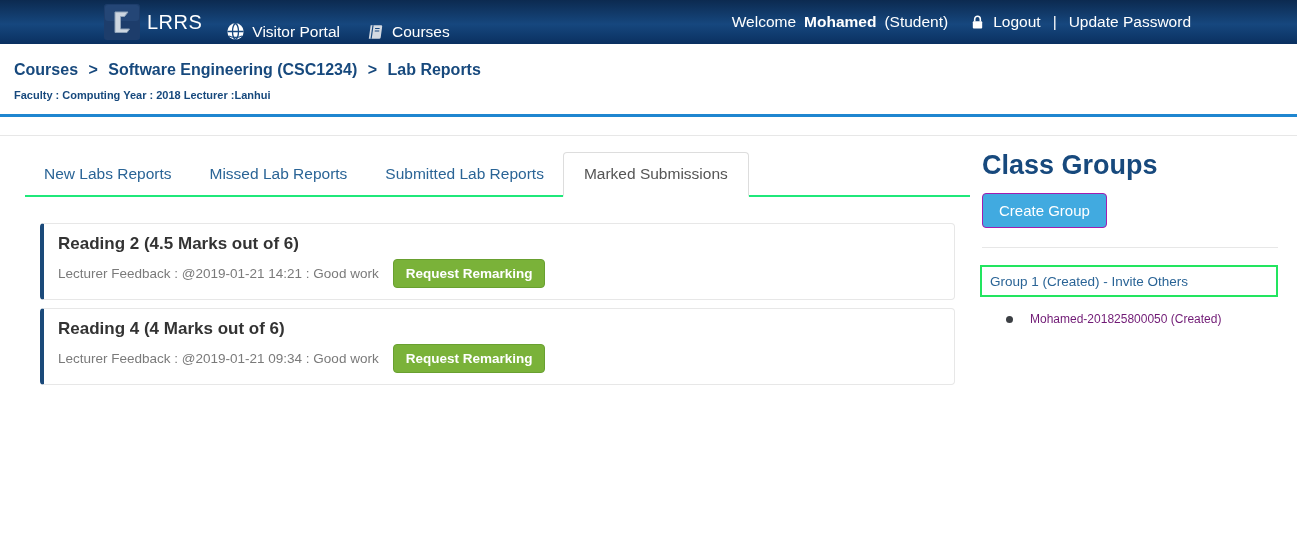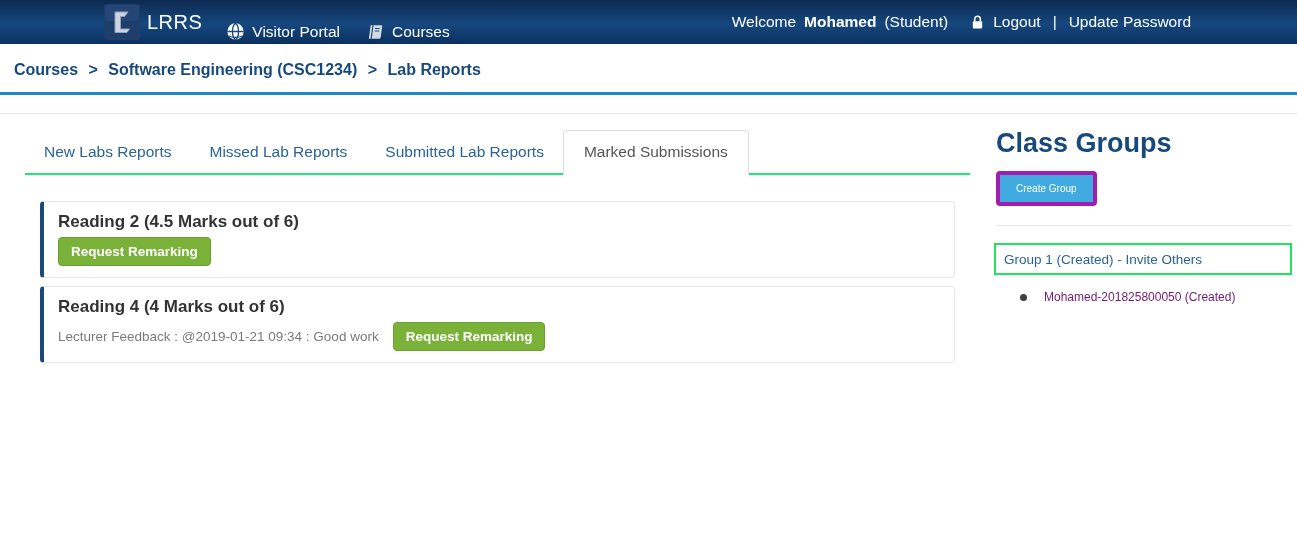--- a/index.html
+++ b/index.html
@@ -26,21 +26,21 @@
   .crumbs { font-size:16px; font-weight:bold; color:var(--heading_navy,#17497d); }
   .crumbs .sep { margin:0 6px; }
   .crumb-link { cursor:pointer; }
   .meta-line { margin-top:10px; font-size:11px; font-weight:bold; color:var(--heading_navy,#17497d); }
   .rule-blue { margin-top:13px; height:3px; background:var(--accent_blue,#1f86d0); }
   .rule-gray { margin-top:18px; height:1px; background:#e7e7e7; }
 
   
   .content { display:flex; align-items:flex-start; padding-left:25px; }
   .main-col { width:945px; }
-  .side-col { width:296px; margin-left:26px; padding-top:14px; }
+  .side-col { width:296px; margin-left:12px; padding-top:14px; }
 
   
   .tab-strip { margin-top:16px; display:flex; align-items:flex-end;
     border-bottom:2px solid var(--tab_underline_green,#1fe87a); }
   .tab { padding:12px 19px; font-size:15.5px; color:var(--link_blue,#2a6496); cursor:pointer; white-space:nowrap; }
   .tab.active { background:#fff; color:#555; border:1px solid #ddd; border-bottom:2px solid #fff;
     margin-bottom:-2px; border-radius:4px 4px 0 0; padding:12px 20px; }
 
   
   .card { margin:26px 15px 0 15px; border:1px solid #e7e7e7; border-left:4px solid var(--card_bar_navy,#1b4a7a);
@@ -48,22 +48,22 @@
   .card + .card { margin-top:8px; }
   .card-title { font-size:17px; font-weight:bold; color:#333; line-height:22px; }
   .card-row { margin-top:4px; display:flex; align-items:center; gap:14px; }
   .feedback { font-size:13.5px; color:#7a7a7a; }
   .btn-remark { background:var(--button_green,#7ab239); border:1px solid #69a030; color:#fff;
     font-weight:bold; font-size:13.5px; padding:6px 12px; border-radius:4px; cursor:pointer;
     font-family:"Liberation Sans", sans-serif; }
 
   
   .side-title { font-size:27px; font-weight:bold; color:var(--heading_navy,#17497d); }
-  .btn-create { margin-top:12px; background:var(--button_blue,#41aae0); border:4px solid #a21caf; color:#fff;
-    font-size:10px; padding:8px 16px; border-radius:4px; cursor:pointer;
+  .btn-create { margin-top:12px; background:var(--button_blue,#41aae0); border:1px solid #a21caf; color:#fff;
+    font-size:15px; padding:8px 16px; border-radius:4px; cursor:pointer;
     font-family:"Liberation Sans", sans-serif; }
   .side-rule { margin-top:19px; height:1px; background:#e7e7e7; }
   .group-box { margin-top:17px; margin-left:-2px; border:2px solid var(--group_border_green,#22e55f);
     padding:5px 8px; }
   .group-link { font-size:13.5px; color:var(--link_blue,#2a6496); cursor:pointer; }
   .member-row { margin-top:15px; display:flex; align-items:center; padding-left:24px; gap:17px; }
   .member-dot { width:7px; height:7px; border-radius:50%; background:#3c3f44; flex:none; }
   .member-text { font-size:12px; color:#701a75; }
 
   .icon-svg { display:block; }
@@ -125,37 +125,39 @@
 </div>
 
 <div class="page-head">
   <div class="crumbs">
     <span class="crumb-link">Courses</span>
     <span class="sep">&gt;</span>
     <span class="crumb-link">Software Engineering (CSC1234)</span>
     <span class="sep">&gt;</span>
     <span class="crumb-link">Lab Reports</span>
   </div>
+  <div class="meta-line">Faculty : Computing Year : 2018 Lecturer :Lanhui</div>
 </div>
 <div class="rule-blue"></div>
 <div class="rule-gray"></div>
 
 <div class="content">
   <div class="main-col">
 
     <div class="tab-strip">
       <div class="tab">New Labs Reports</div>
       <div class="tab">Missed Lab Reports</div>
       <div class="tab">Submitted Lab Reports</div>
       <div class="tab active">Marked Submissions</div>
     </div>
 
     <div class="card">
       <div class="card-title">Reading 2 (4.5 Marks out of 6)</div>
       <div class="card-row">
+        <span class="feedback">Lecturer Feedback : @2019-01-21 14:21 : Good work</span>
         <button class="btn-remark">Request Remarking</button>
       </div>
     </div>
 
     <div class="card">
       <div class="card-title">Reading 4 (4 Marks out of 6)</div>
       <div class="card-row">
         <span class="feedback">Lecturer Feedback : @2019-01-21 09:34 : Good work</span>
         <button class="btn-remark">Request Remarking</button>
       </div>

